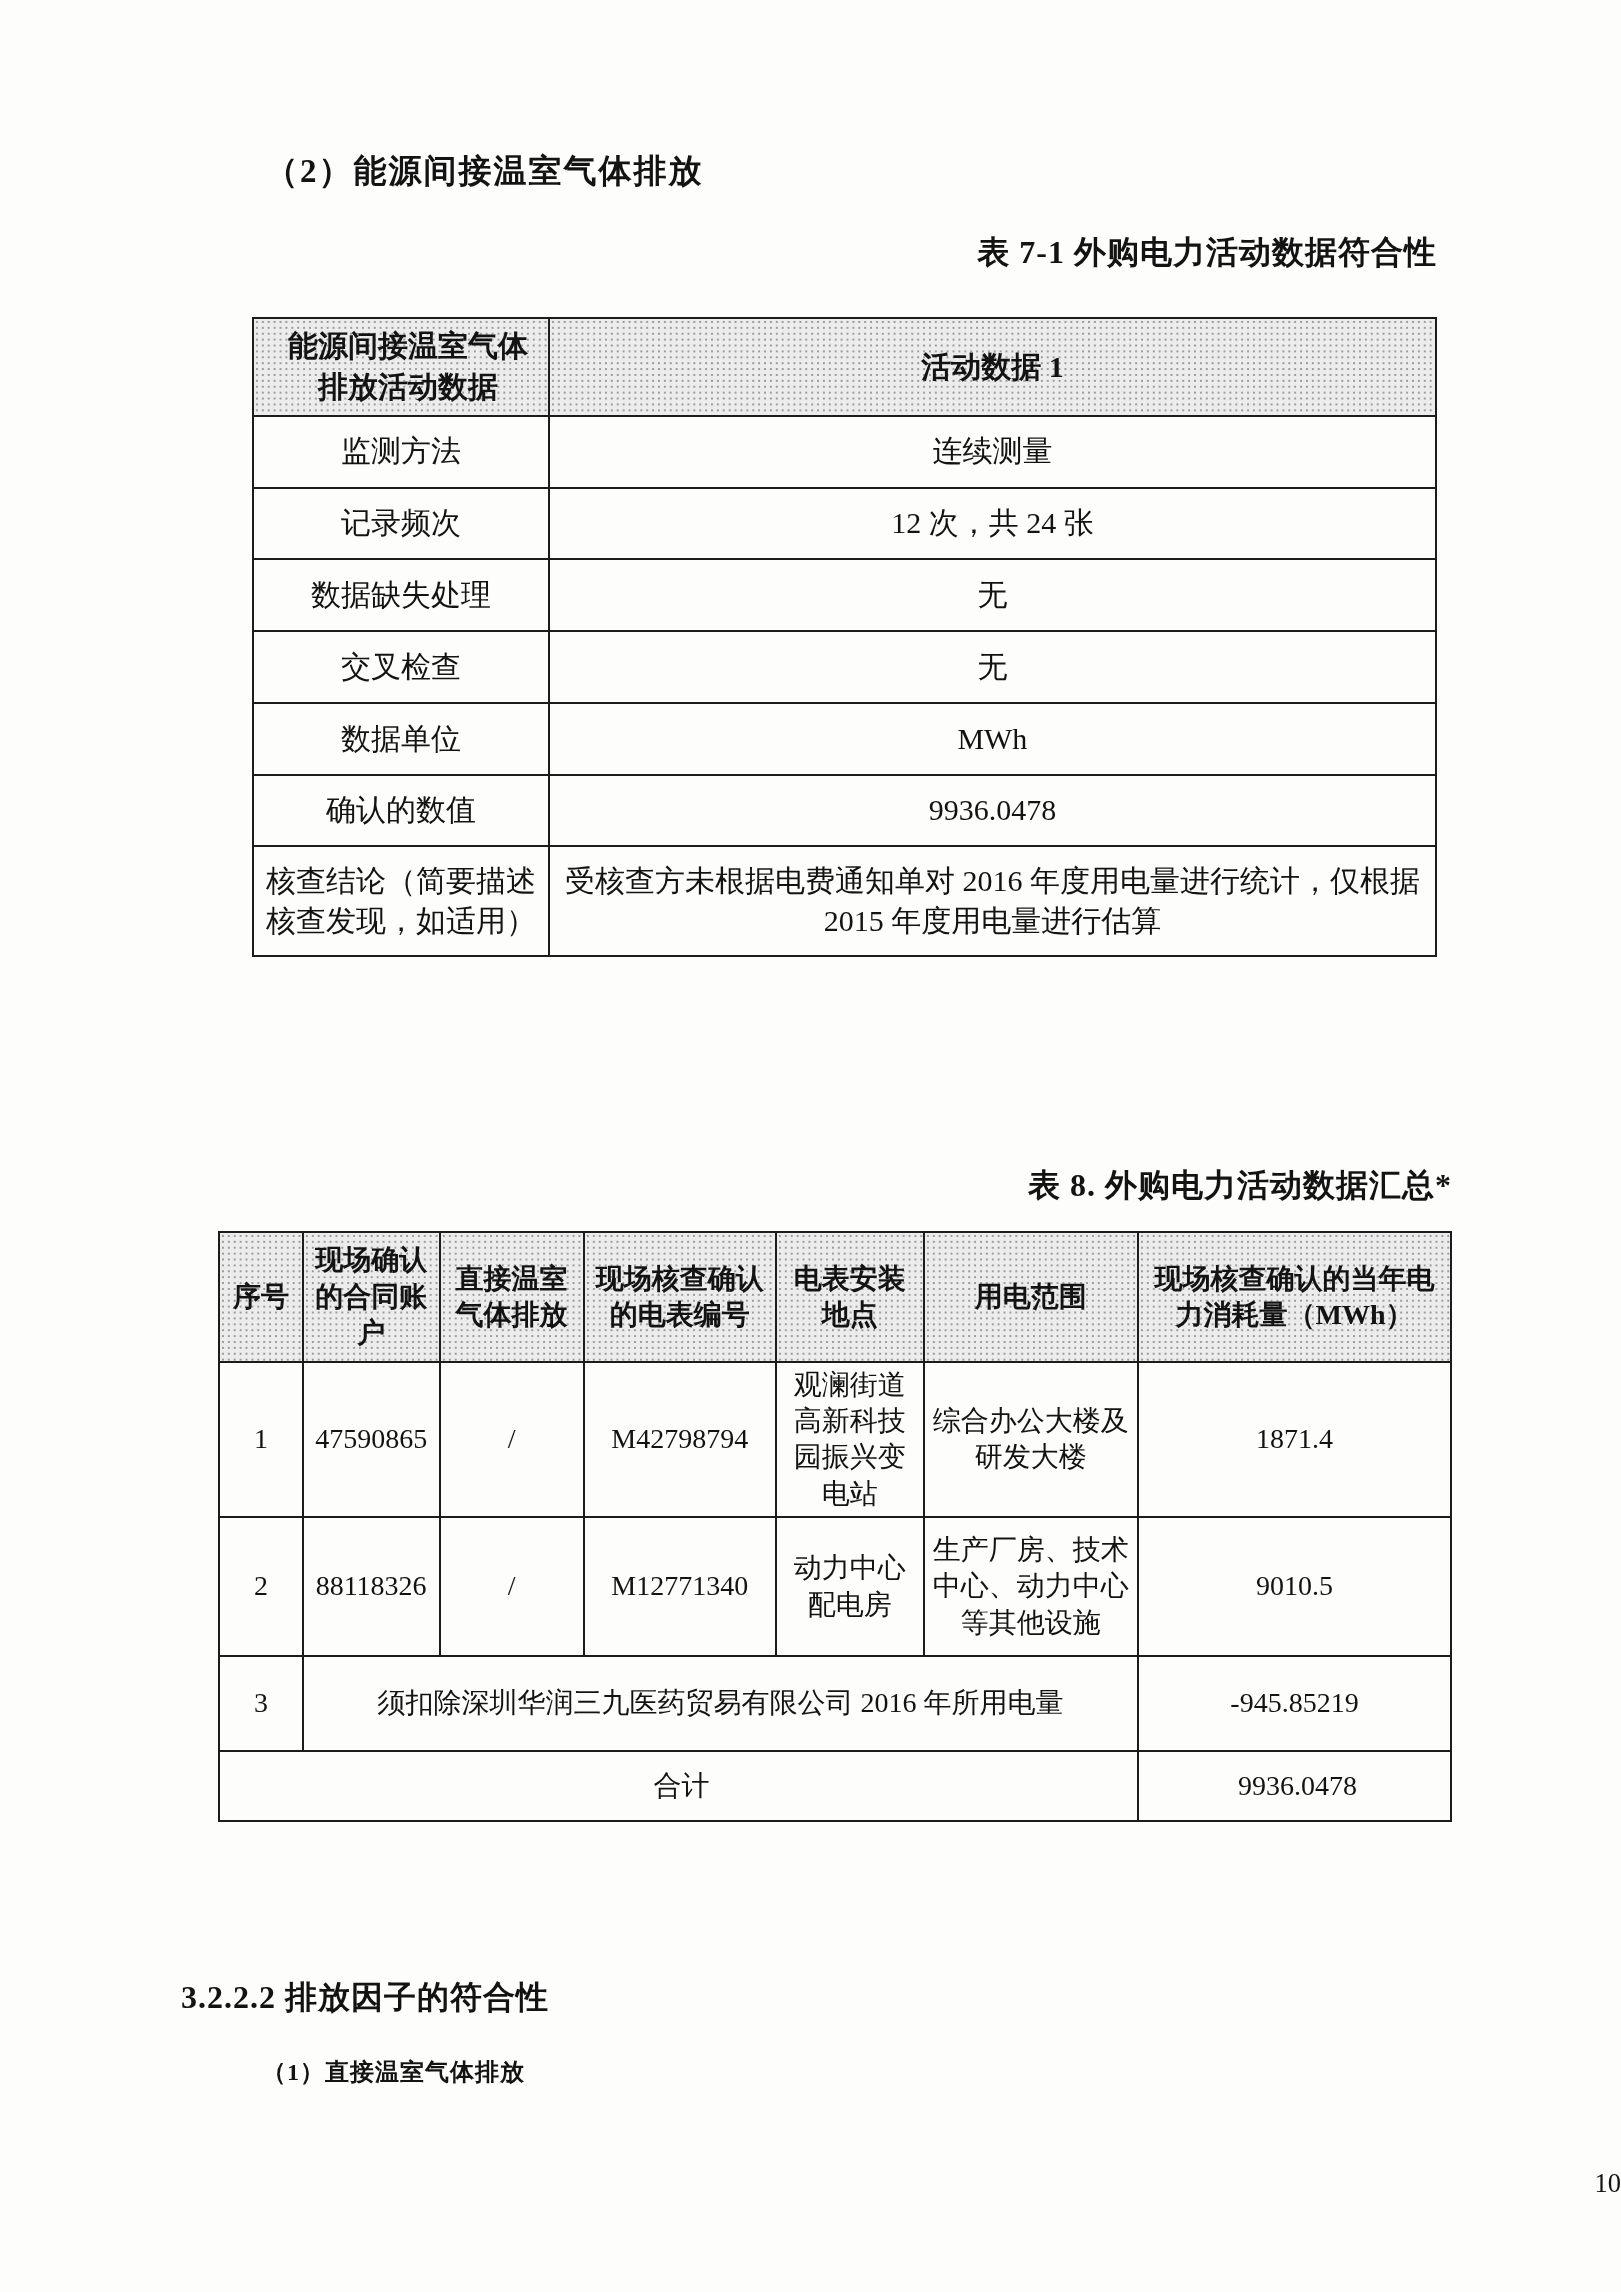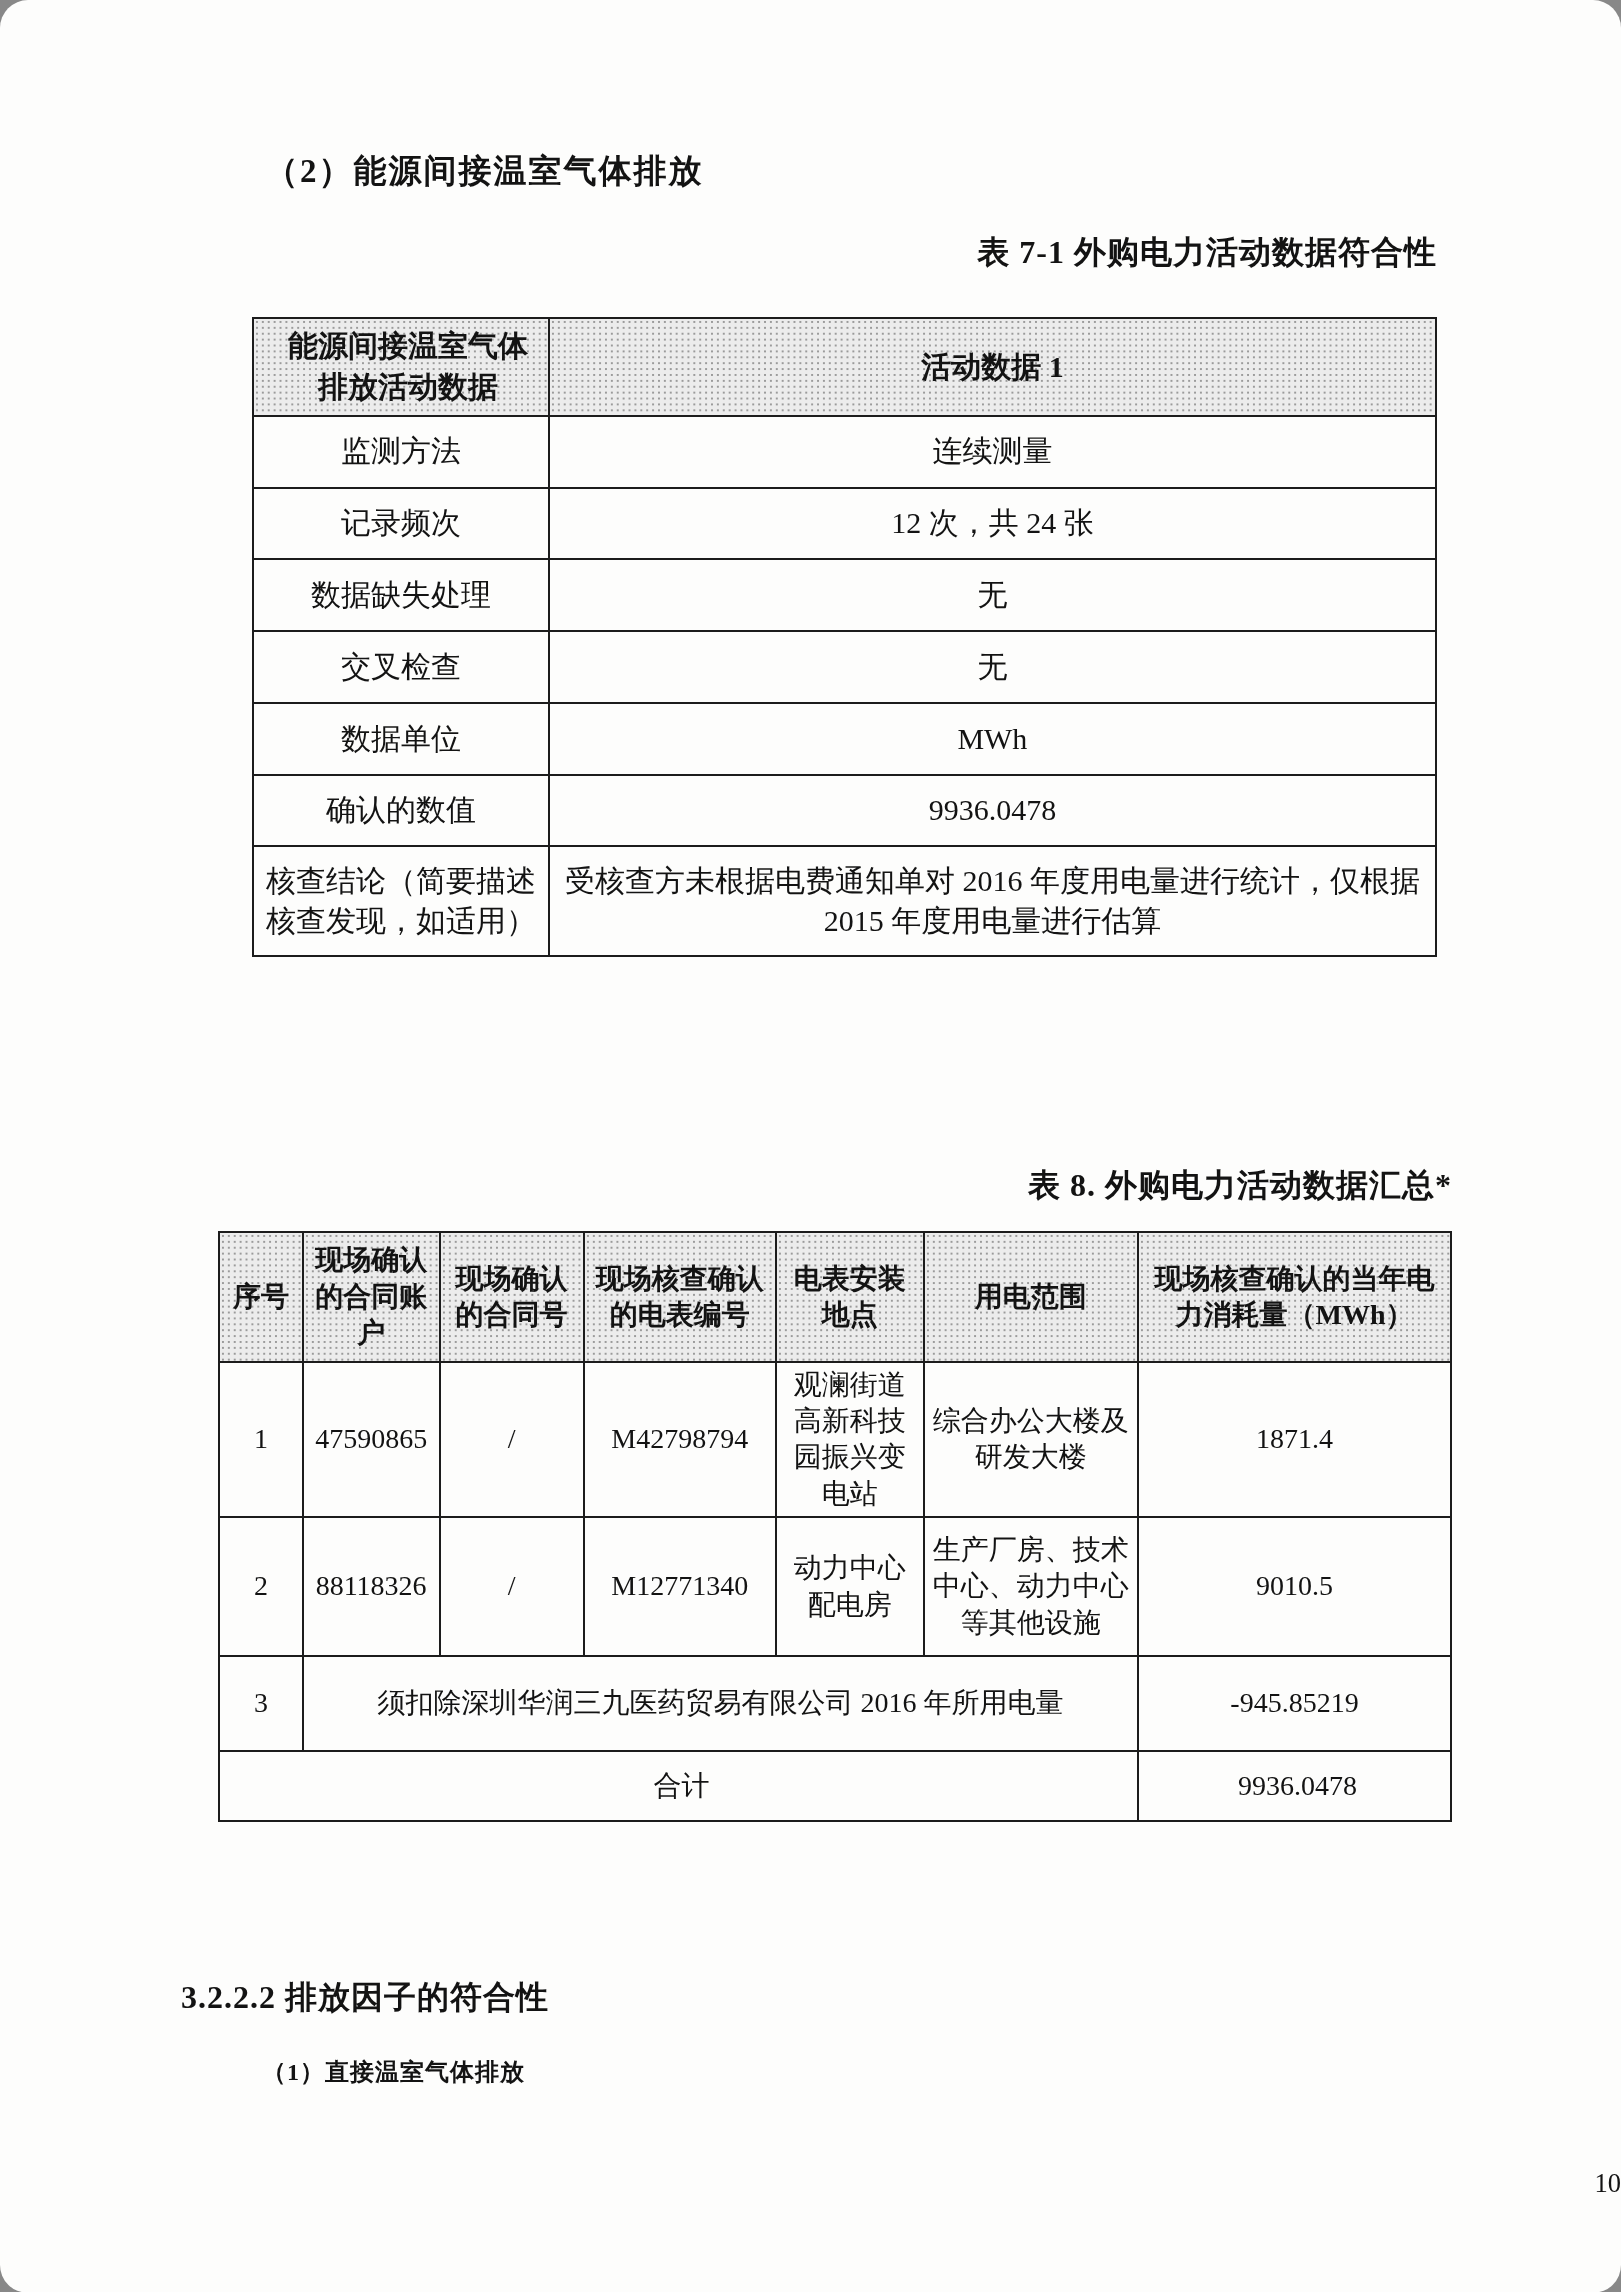--- a/index.html
+++ b/index.html
@@ -4,21 +4,20 @@
 <style>
   html,body{margin:0;padding:0;background:#888;}
   .page{
     position:relative;
     width:1621px;height:2293px;
     margin:0 auto;
     background:#fdfdfc;
     color:#131313;
     font-family:"Liberation Serif","DejaVu Serif",serif;
     overflow:hidden;
-    border-radius:28px;
   }
   .abs{position:absolute;}
   .b{font-weight:bold;}
   .center{text-align:right;}
 
   #heading1{left:265px;top:149px;font-size:33px;letter-spacing:2px;}
   #t7-title{left:252px;top:231px;width:1185px;font-size:32px;letter-spacing:1px;}
   #t8-title{left:218px;top:1164px;width:1234px;font-size:32px;letter-spacing:1px;}
 
   table{border-collapse:collapse;table-layout:fixed;}
@@ -118,21 +117,21 @@
         <col style="width:11.7%">
       <col style="width:15.6%">
         <col style="width:12.0%">
         <col style="width:17.4%">
       <col style="width:25.4%">
     </colgroup>
     <tbody>
       <tr class="hdr">
         <td class="shaded">序号</td>
         <td class="shaded">现场确认的合同账户</td>
-        <td class="shaded">现场确认的合同号</td>
+        <td class="shaded">直接温室气体排放</td>
         <td class="shaded">现场核查确认的电表编号</td>
         <td class="shaded">电表安装地点</td>
         <td class="shaded">用电范围</td>
         <td class="shaded">现场核查确认的当年电力消耗量（MWh）</td>
       </tr>
       <tr class="r1">
         <td>1</td>
         <td>47590865</td>
         <td>/</td>
         <td>M42798794</td>

